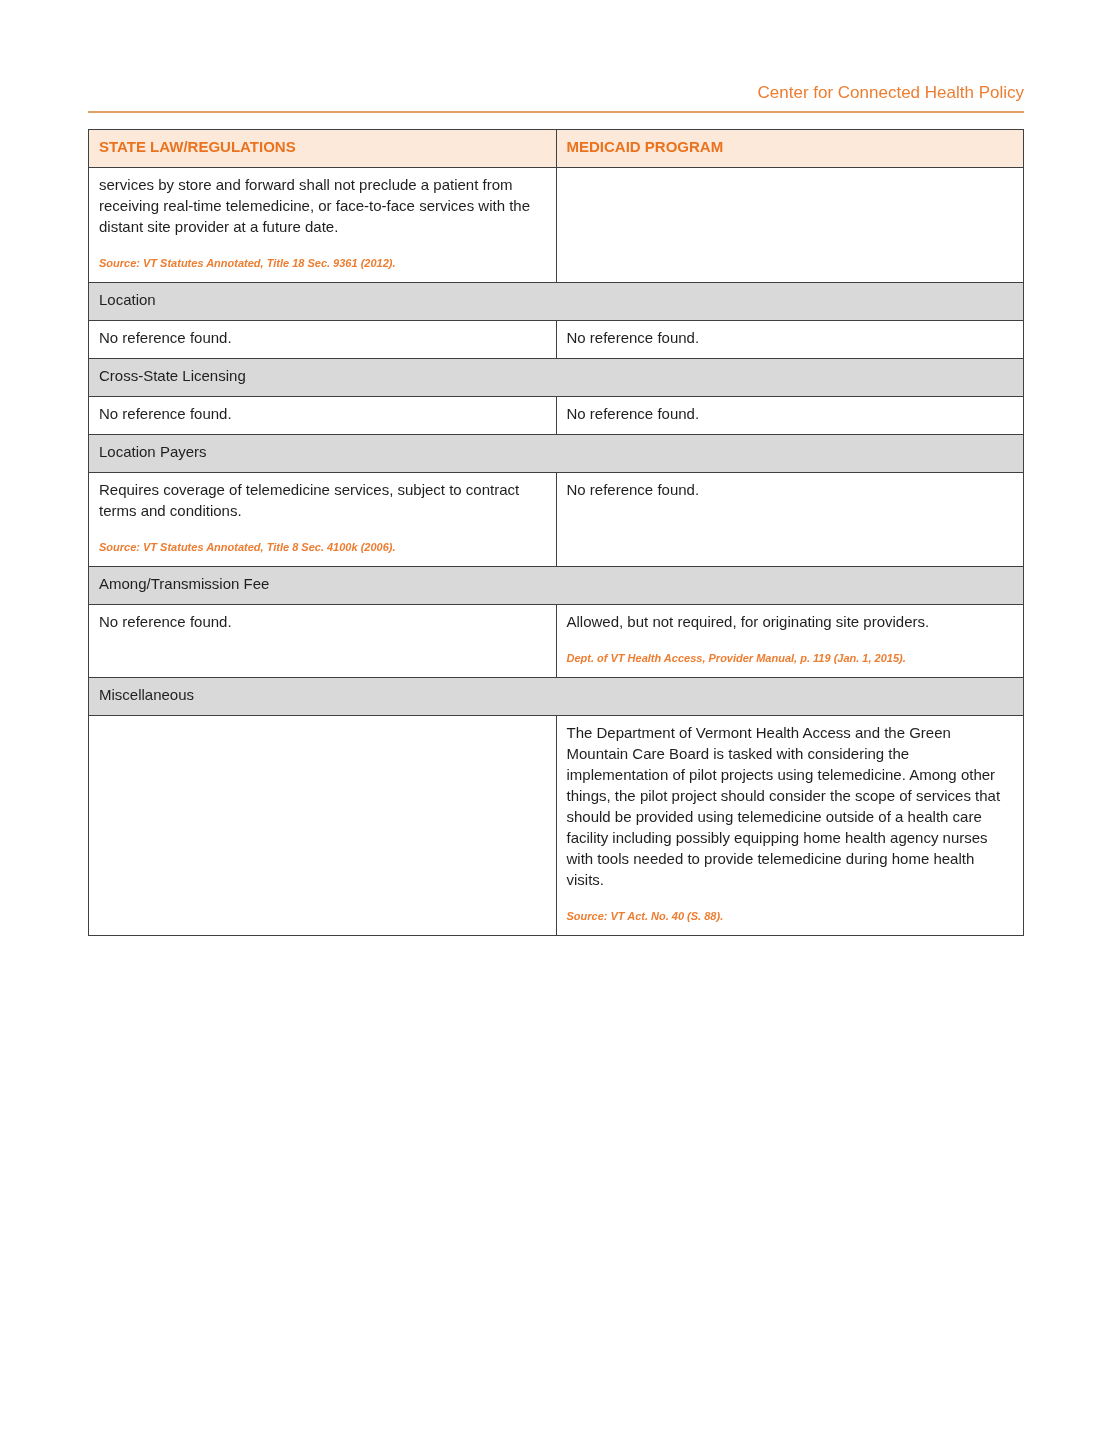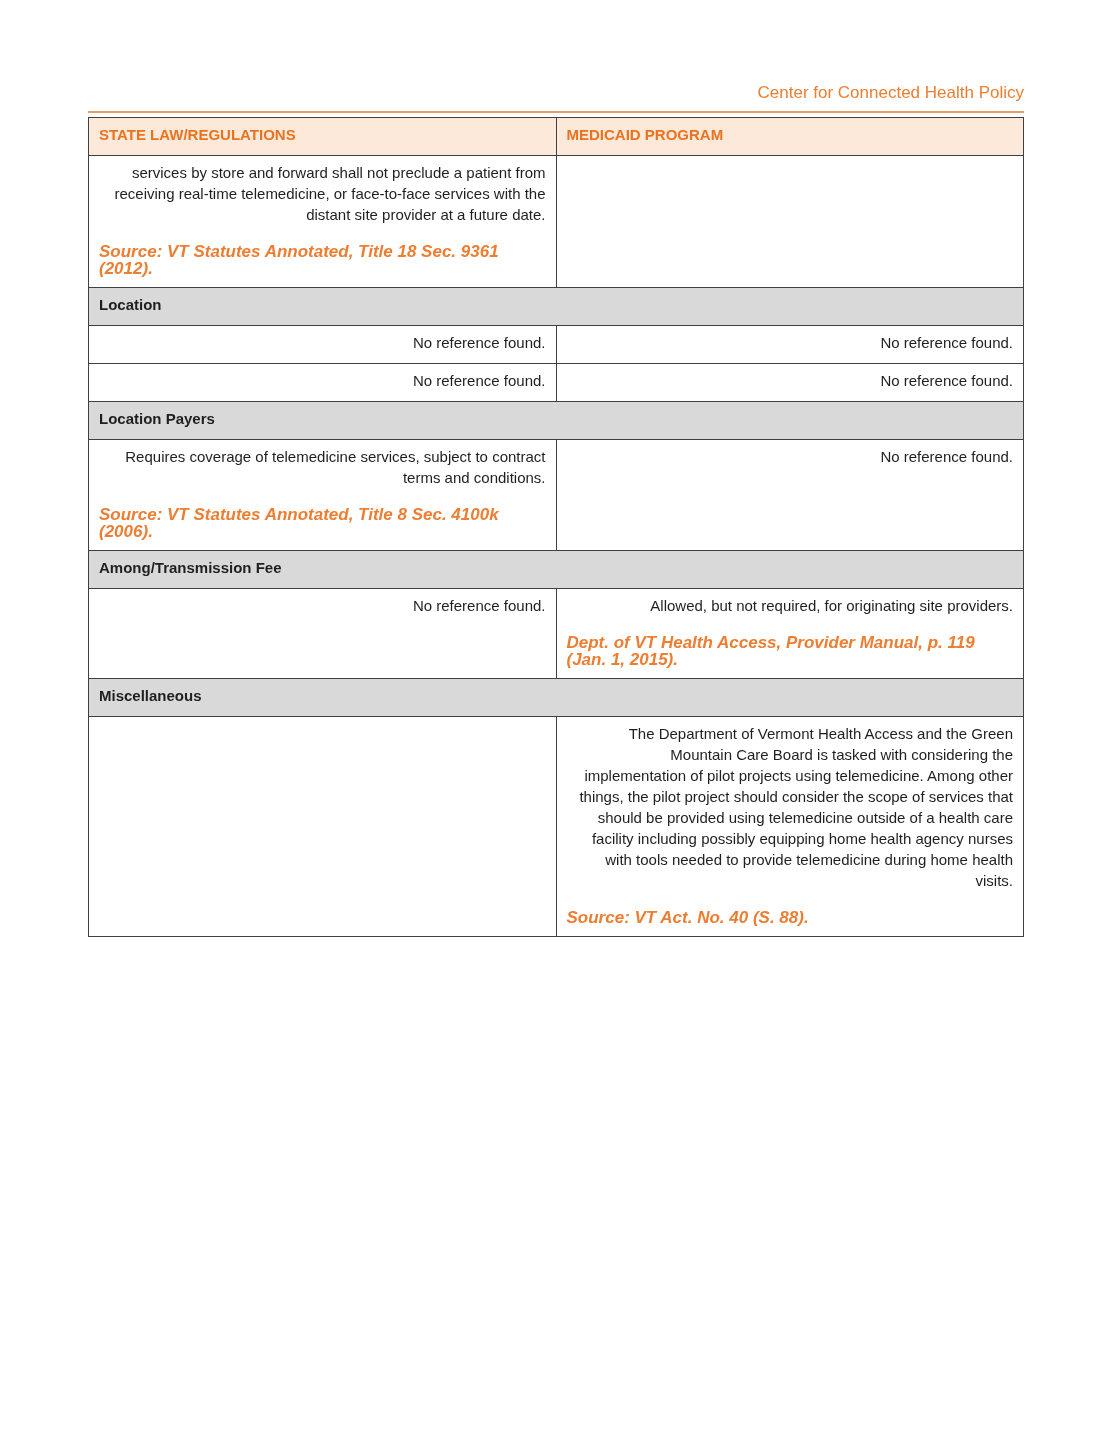--- a/index.html
+++ b/index.html
@@ -30,21 +30,21 @@
     line-height: 22px;
   }
   .header-rule {
     margin-top: 7px;
     height: 2px;
     background: #E2A065;
   }
   
   table.law-table {
     width: 100%;
-    margin-top: 4px;
+    margin-top: 16px;
     border-collapse: collapse;
     table-layout: fixed;
   }
   table.law-table th,
   table.law-table td {
     border: 1px solid #404040;
     vertical-align: top;
     text-align: left;
     font-size: 15px;
     line-height: 21px;
@@ -53,30 +53,30 @@
   th.col-header {
     background: #FDE9D9;
     color: #E9731F;
     font-size: 15px;
     font-weight: bold;
     padding: 8px 10px;
     border-bottom: 2px solid #2b2b2b;
   }
   td.section-header {
     background: #D9D9D9;
-    font-weight: bold;
+    font-weight: normal;
     padding: 5px 10px 6px 10px;
   }
-  .cell-text { margin: 0; text-align: right; }
+  .cell-text { margin: 0; }
   .source {
     margin: 18px 0 0 0;
     color: #ED7D31;
     font-weight: bold;
     font-style: italic;
-    font-size: 17px;
+    font-size: 11px;
     line-height: 17px;
   }
   .source:empty { display: none; }
   
   .doc-footer {
     position: absolute;
     left: 88px;
     right: 81px;
     top: 1358px;
   }
@@ -130,20 +130,23 @@
         <tr>
           <td>
             <p class="cell-text">No reference found.</p>
           </td>
           <td>
             <p class="cell-text">No reference found.</p>
           </td>
         </tr>
 
         <tr>
+          <td class="section-header" colspan="2">Cross-State Licensing</td>
+        </tr>
+        <tr>
           <td>
             <p class="cell-text">No reference found.</p>
           </td>
           <td>
             <p class="cell-text">No reference found.</p>
           </td>
         </tr>
 
         <tr>
           <td class="section-header" colspan="2">Location Payers</td>

